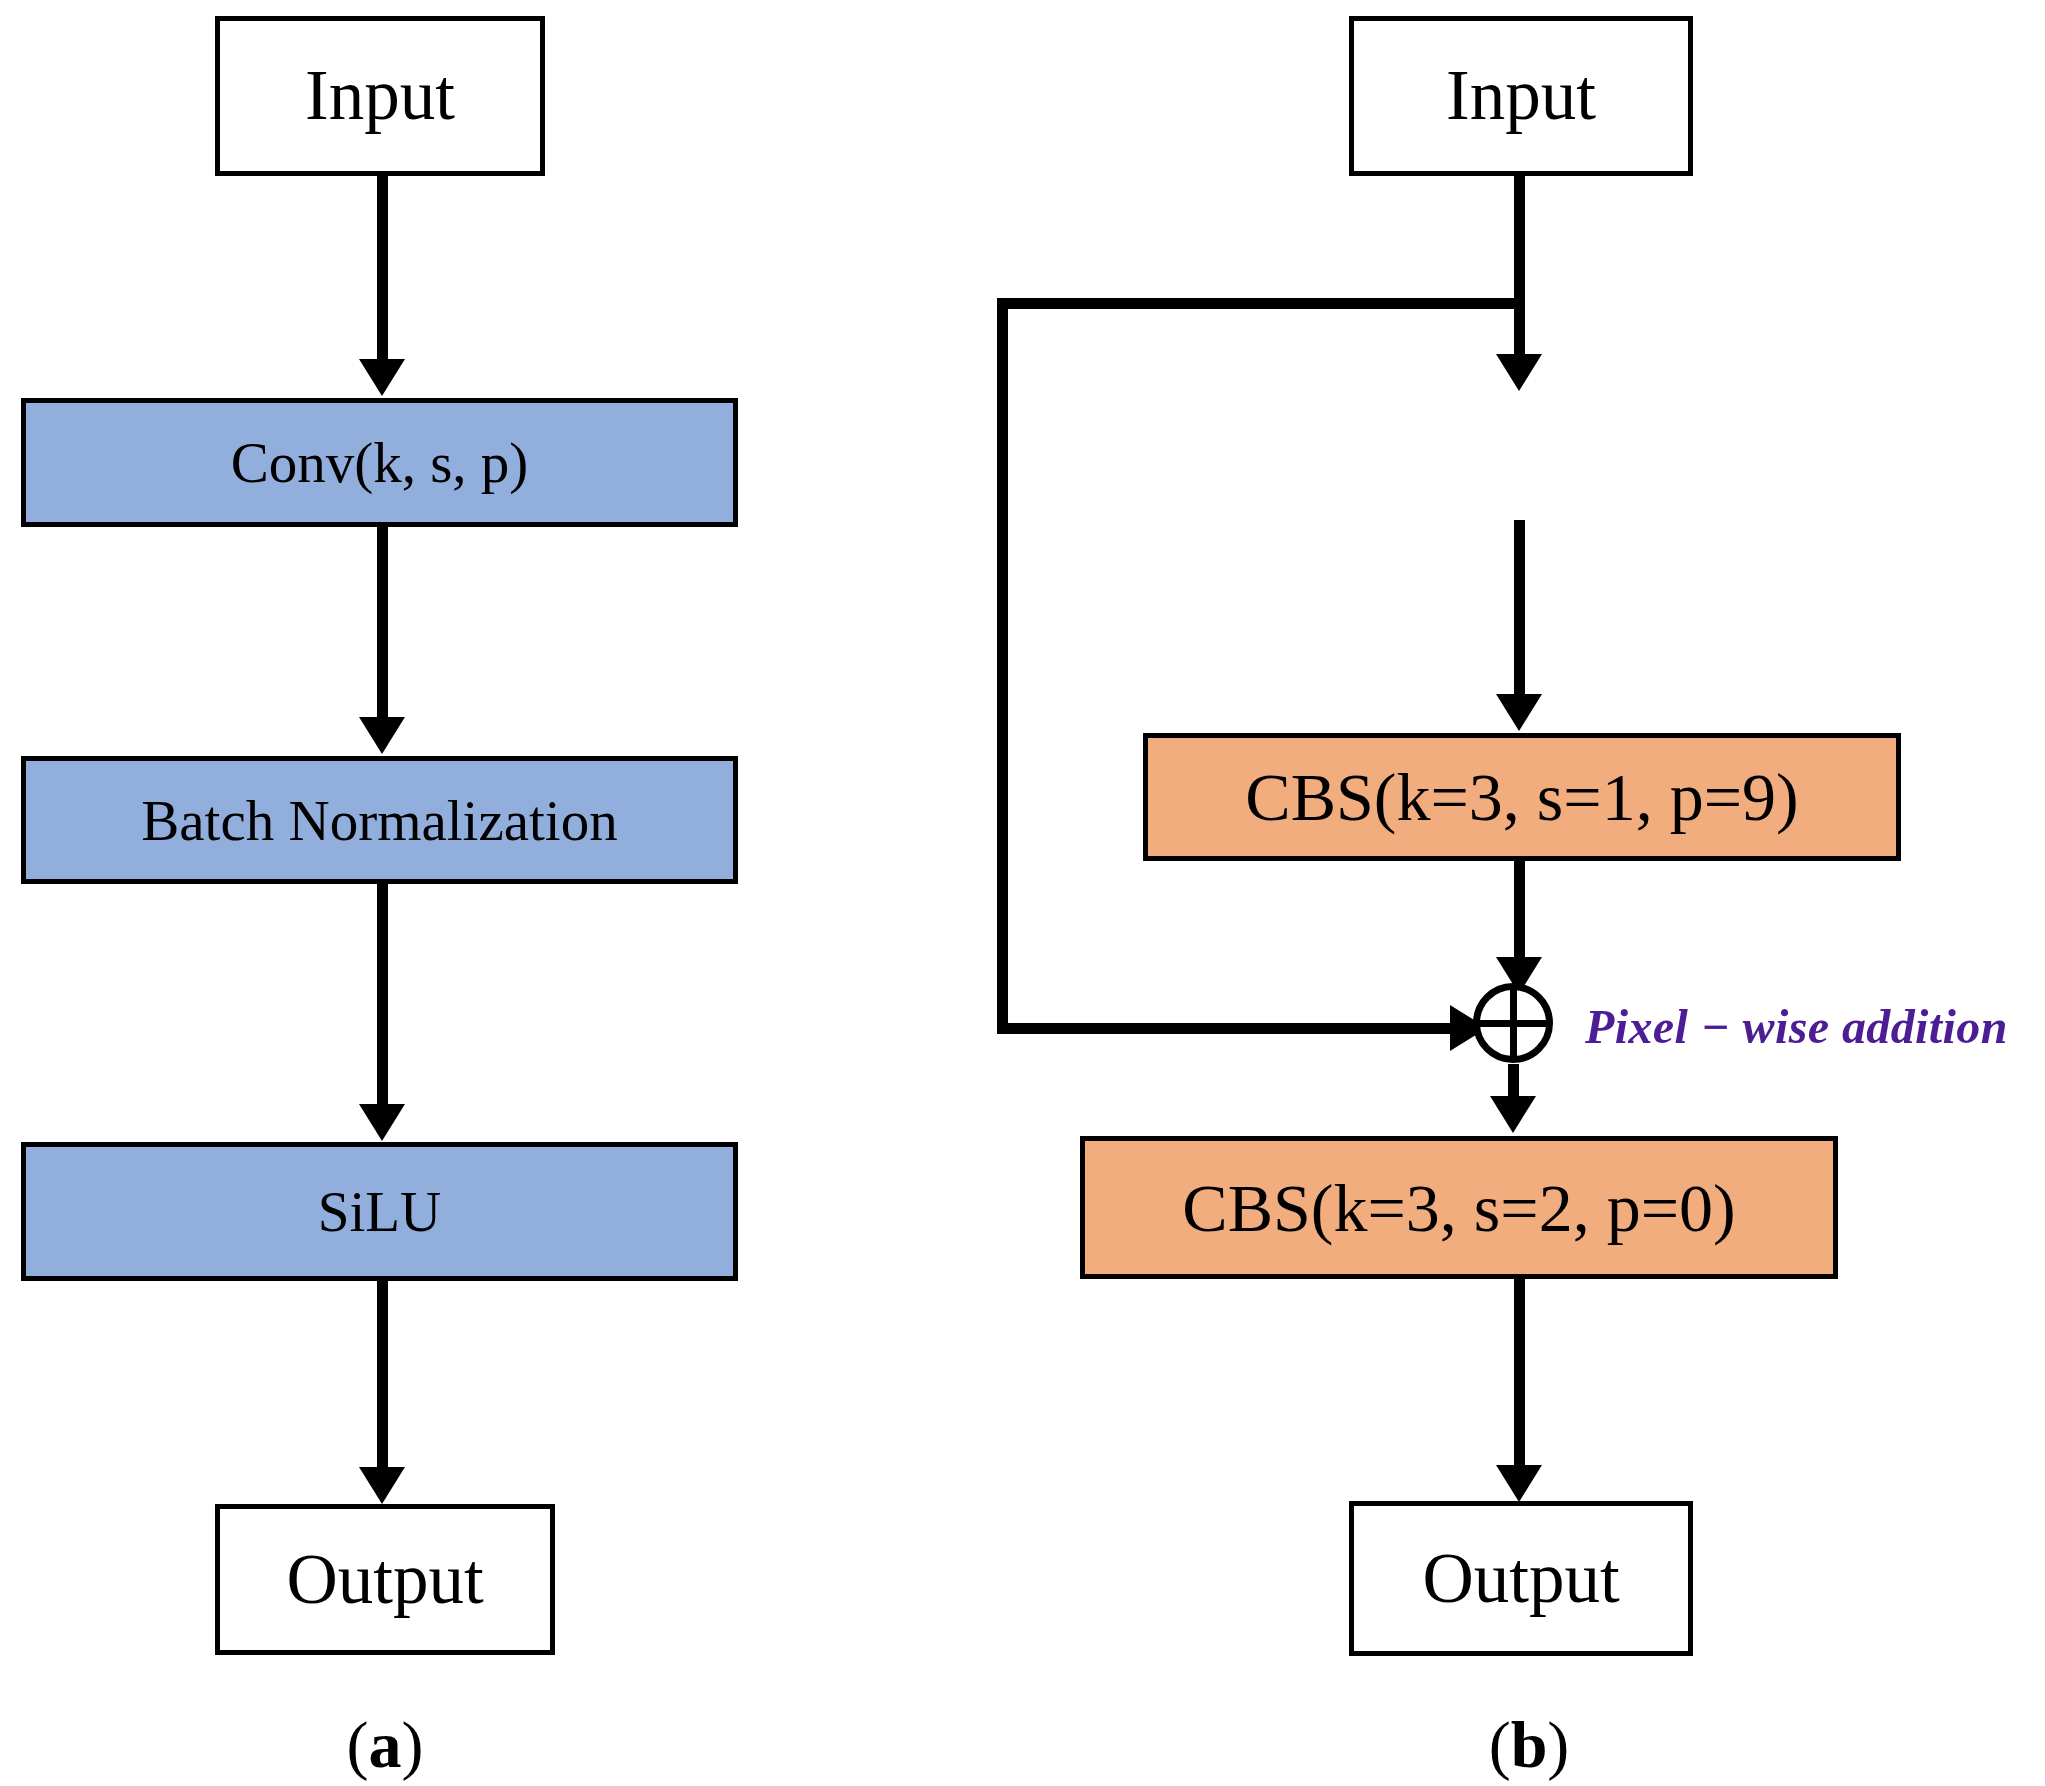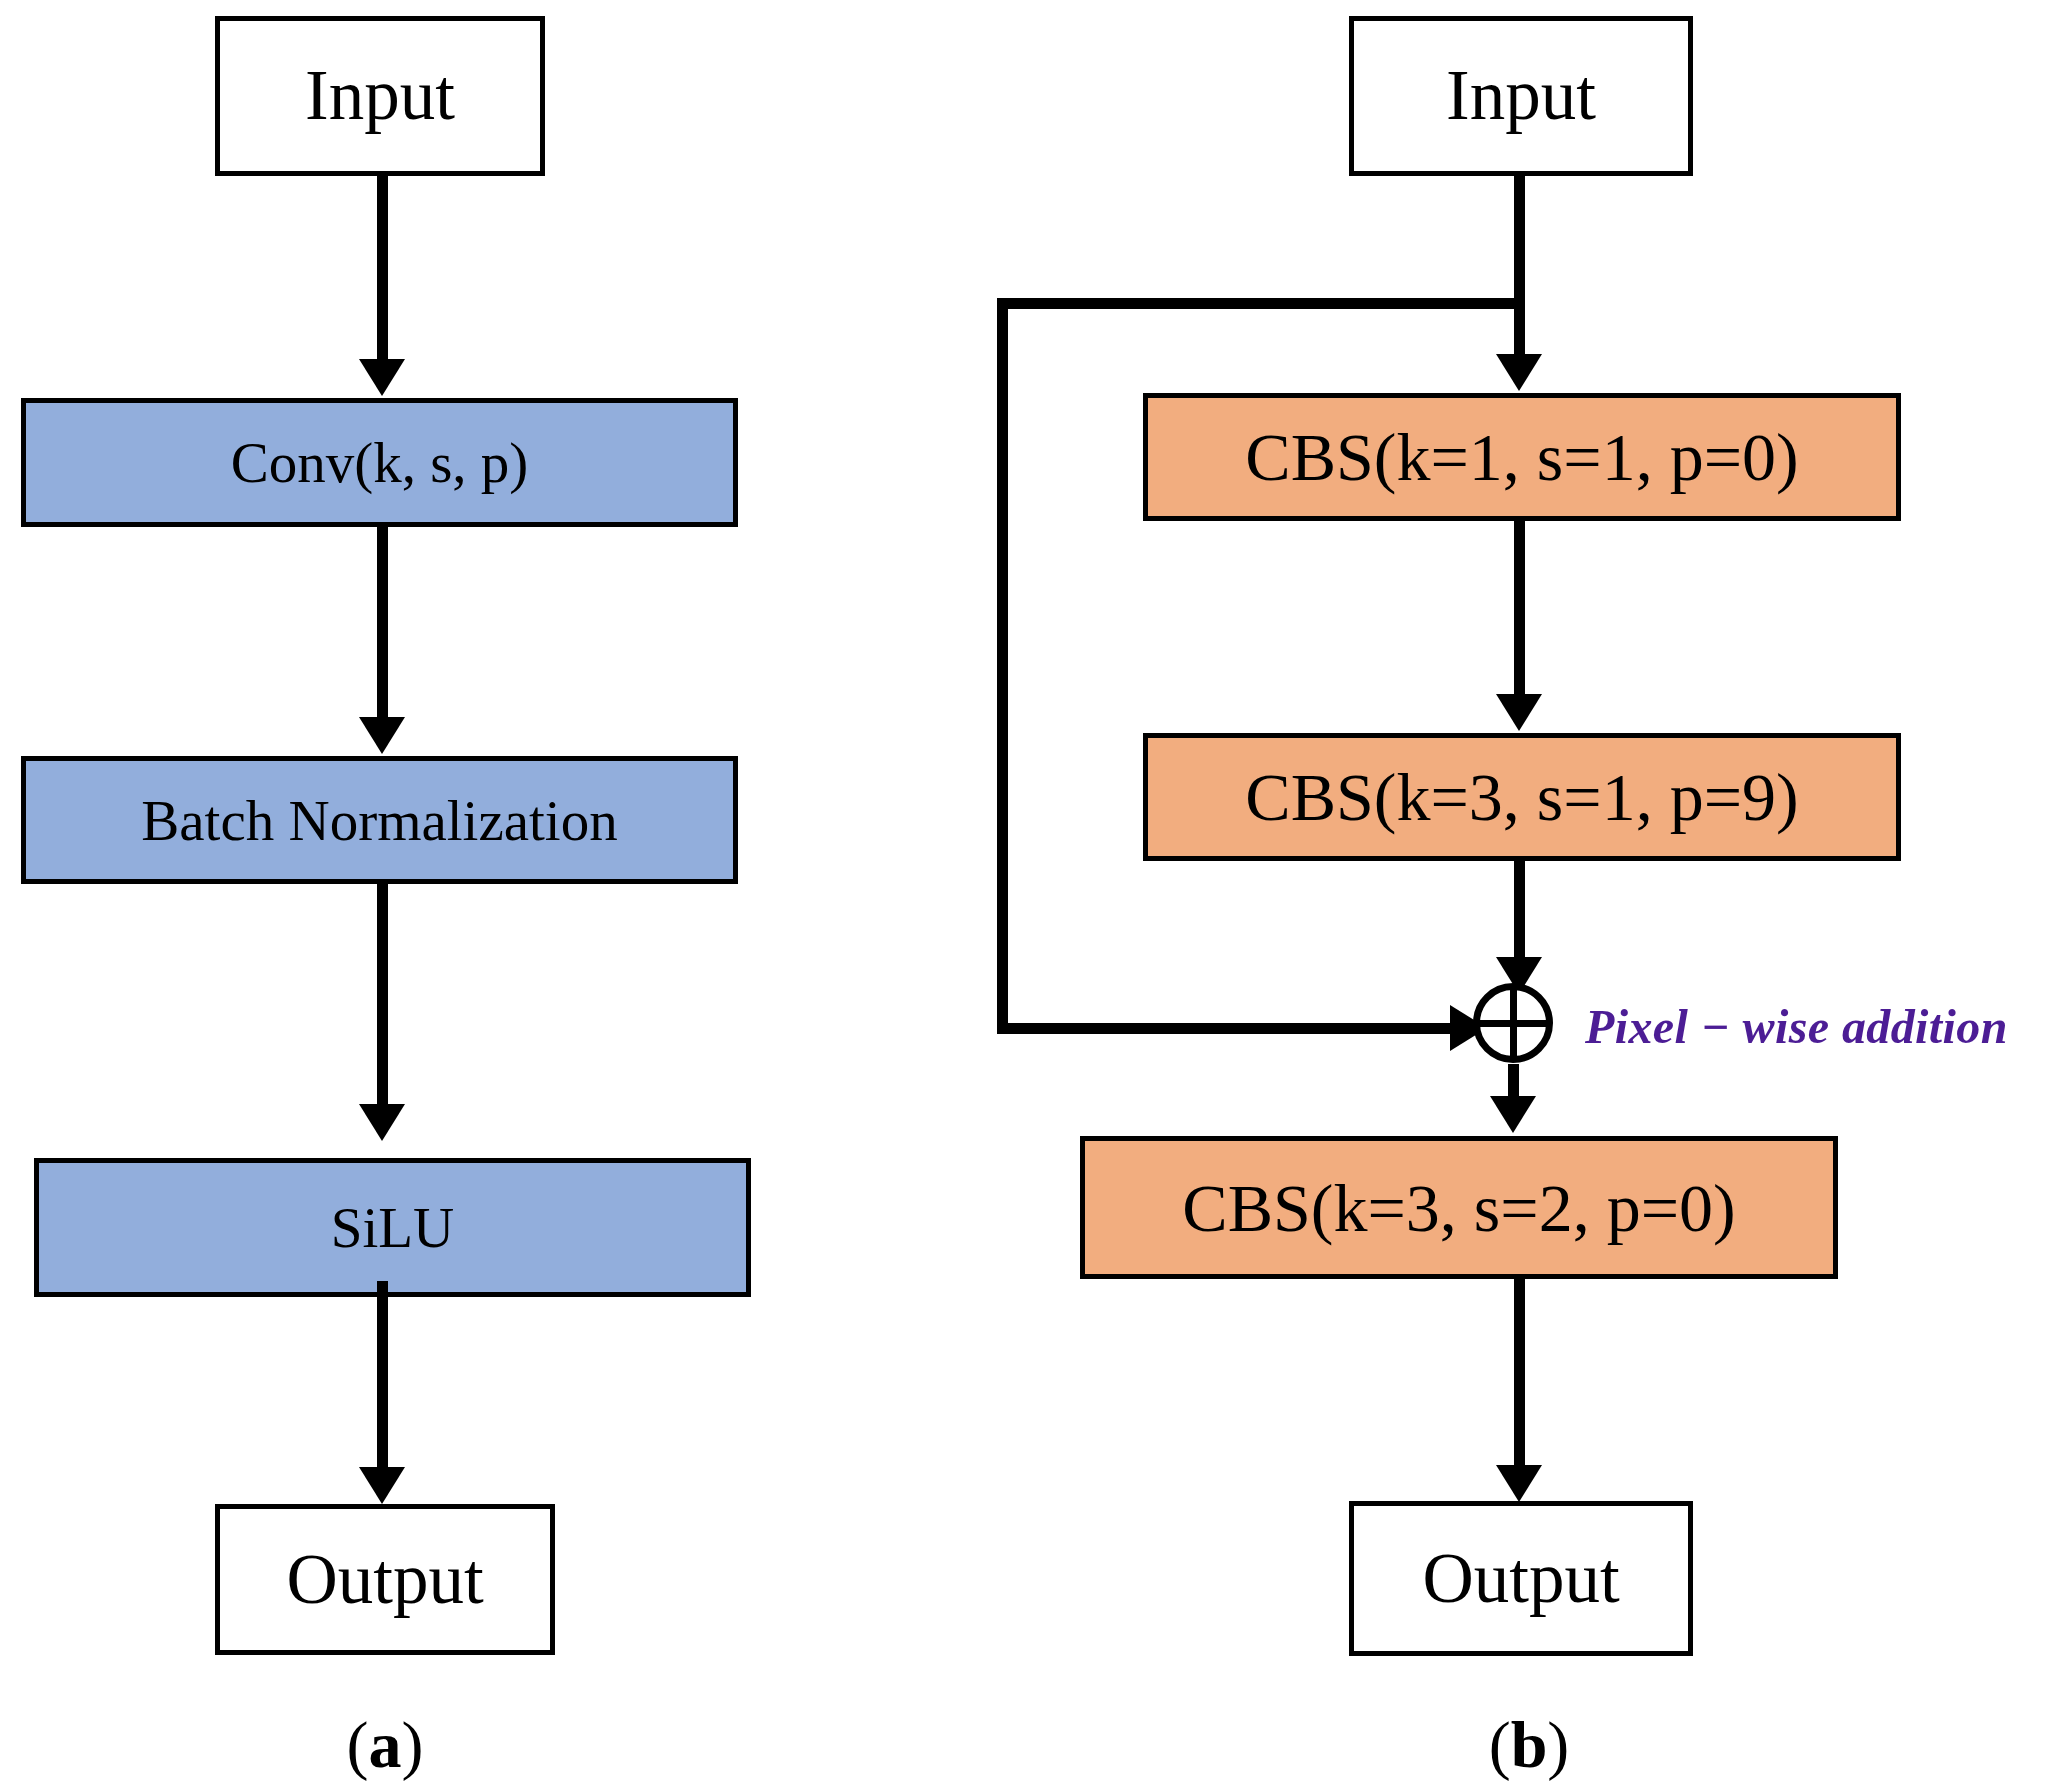--- a/index.html
+++ b/index.html
@@ -142,21 +142,21 @@
   <div class="vline" style="left:377px; top:527px; height:192px;"></div>
   <div class="arrow-down" style="left:359px; top:717px;"></div>
 
   <div class="node blue" style="left:21px; top:756px; width:717px; height:128px;">
     <span>Batch Normalization</span>
   </div>
 
   <div class="vline" style="left:377px; top:884px; height:224px;"></div>
   <div class="arrow-down" style="left:359px; top:1104px;"></div>
 
-  <div class="node blue" style="left:34px; top:1142px; width:717px; height:139px;margin-top:16px;">
+  <div class="node blue" style="left:21px; top:1142px; width:717px; height:139px;">
     <span>SiLU</span>
   </div>
 
   <div class="vline" style="left:377px; top:1281px; height:189px;"></div>
   <div class="arrow-down" style="left:359px; top:1467px;"></div>
 
   <div class="node io" style="left:215px; top:1504px; width:340px; height:151px;">
     <span>Output</span>
   </div>
 
@@ -167,23 +167,20 @@
   </div>
 
   <div class="vline" style="left:1514px; top:175px; height:182px;"></div>
   <div class="arrow-down" style="left:1496px; top:354px;"></div>
 
   <div class="hline" style="left:997px; top:298px; width:522px;"></div>
   <div class="vline" style="left:997px; top:298px; height:736px;"></div>
   <div class="hline" style="left:997px; top:1023px; width:462px;"></div>
   <div class="arrow-right" style="left:1450px; top:1005px;"></div>
 
-  <div class="node orange" style="left:1143px; top:393px; width:758px; height:128px;">
-    <span>CBS(k=1, s=1, p=0)</span>
-  </div>
 
   <div class="vline" style="left:1514px; top:520px; height:178px;"></div>
   <div class="arrow-down" style="left:1496px; top:694px;"></div>
 
   <div class="node orange" style="left:1143px; top:733px; width:758px; height:128px;">
     <span>CBS(k=3, s=1, p=9)</span>
   </div>
 
   <div class="vline" style="left:1514px; top:860px; height:100px;"></div>
   <div class="arrow-down" style="left:1496px; top:957px;"></div>

